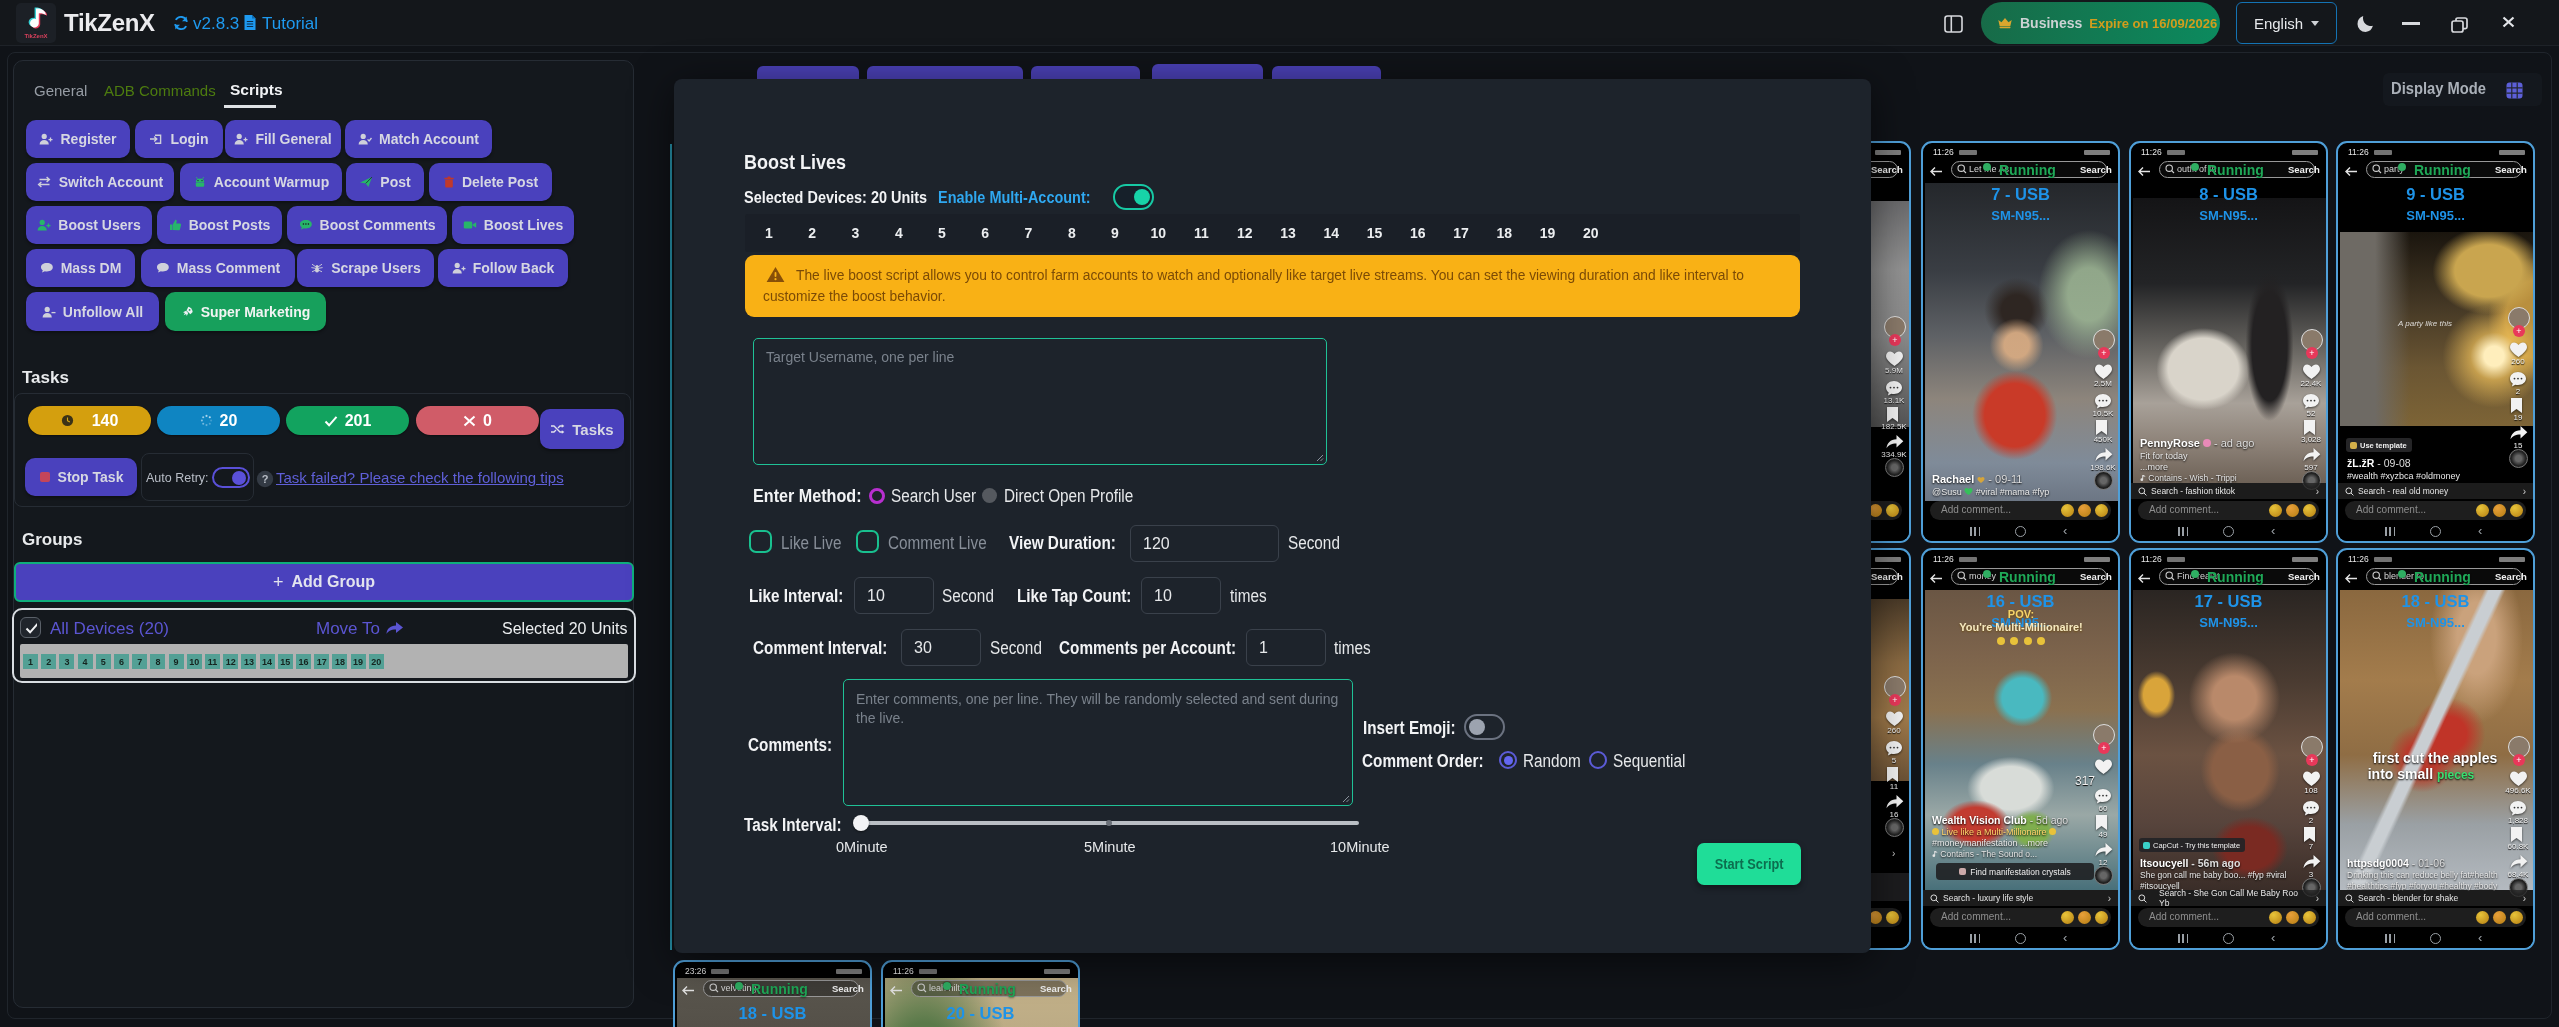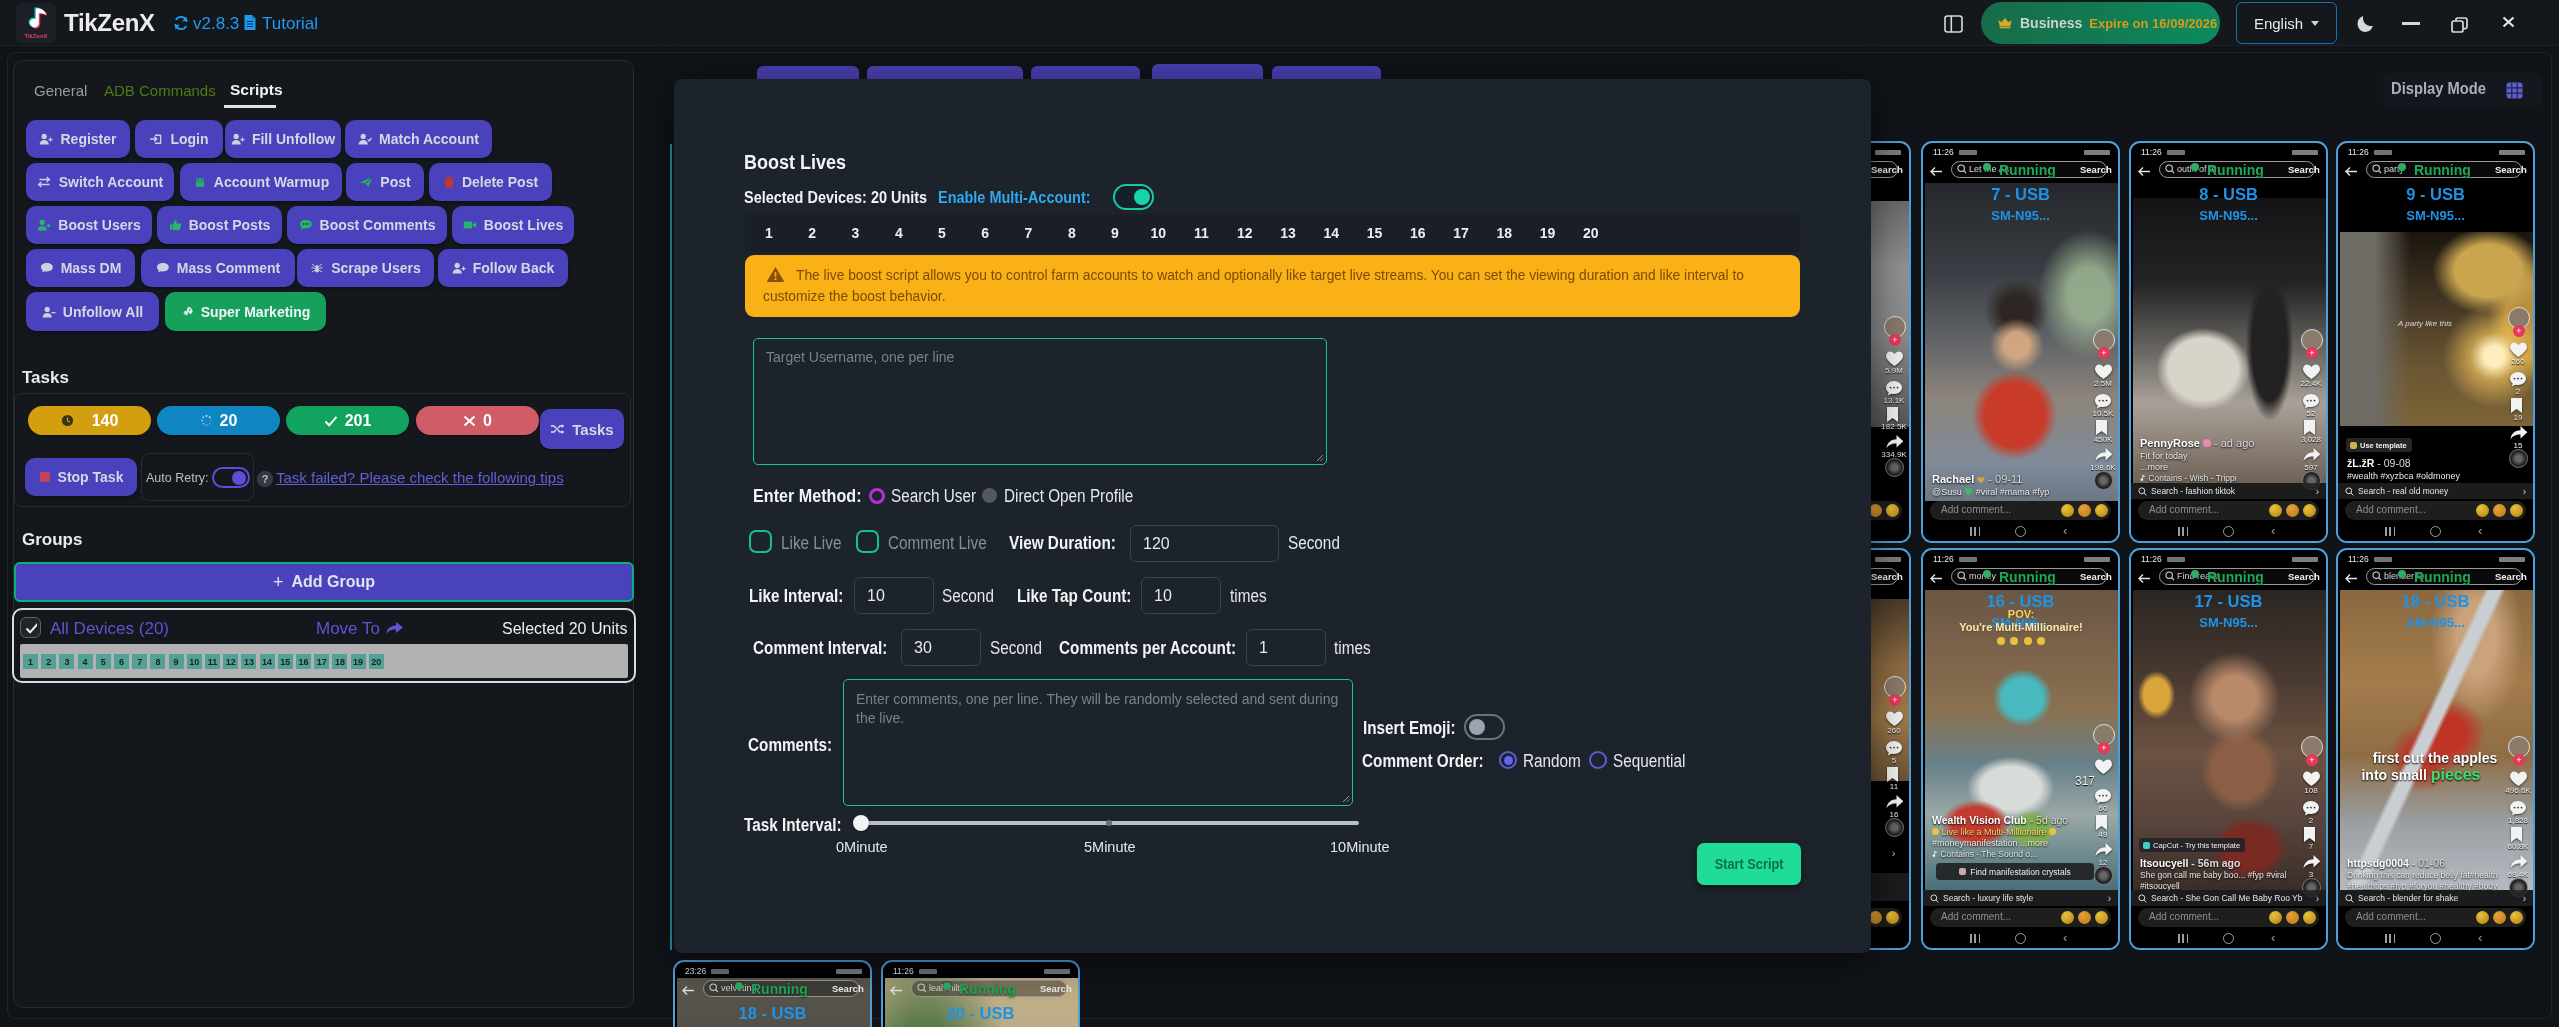--- a/index.html
+++ b/index.html
@@ -96,21 +96,21 @@
       <path d="M1 6h6.4M5.2 3.6L7.8 6l-2.6 2.4" stroke="#cfd0da" stroke-width="1.4" fill="none"></path>
     </svg>
     <span>Login</span>
   </div>
 <div class="abs purple" style="left:225px;top:120px;width:116px;height:38px;background:#4a41bd;color:#d6d7e2;font-size:14px">
     <svg class="ic" width="14" height="12" viewBox="0 0 14 12">
       <circle cx="5.2" cy="3.4" r="2.6" fill="#cfd0da"></circle>
       <path d="M0.6 11.4c0-2.6 2.1-4.3 4.6-4.3s4.6 1.7 4.6 4.3z" fill="#cfd0da"></path>
       <path d="M11.5 4.6v4M9.5 6.6h4" stroke="#cfd0da" stroke-width="1.3"></path>
     </svg>
-    <span>Fill Unfollow</span>
+    <span>Fill General</span>
   </div>
 <div class="abs purple" style="left:345px;top:120px;width:147px;height:38px;background:#4a41bd;color:#d6d7e2;font-size:14px">
     <svg class="ic" width="14" height="12" viewBox="0 0 14 12">
       <circle cx="5.2" cy="3.4" r="2.6" fill="#cfd0da"></circle>
       <path d="M0.6 11.4c0-2.6 2.1-4.3 4.6-4.3s4.6 1.7 4.6 4.3z" fill="#cfd0da"></path>
       <path d="M9.6 6.4l1.5 1.6 2.4-3" stroke="#cfd0da" stroke-width="1.3" fill="none"></path>
     </svg>
     <span>Match Account</span>
   </div>
 <div class="abs purple" style="left:26px;top:163px;width:148px;height:38px;background:#4a41bd;color:#d6d7e2;font-size:14px">
@@ -709,21 +709,21 @@
     </div>
     <div class="abs" style="left:160px;top:320px;width:40px;text-align:center;font-size:8px;color:#f0f0f0;text-shadow:0 1px 1px #000">3</div>
     <div class="abs" style="left:171px;top:328px;width:19px;height:19px;border-radius:50%;background:radial-gradient(circle at 50% 50%,#666 25%,#222 60%);border:1px solid #777"></div>
     <div class="abs" style="left:8px;top:288px;width:106px;height:14px;background:rgba(35,35,38,.92);border-radius:3px;display:flex;align-items:center;gap:3px;padding:0 4px">
       <i style="width:7px;height:7px;background:#3ad0c8;border-radius:2px"></i>
       <span style="font-size:7.5px;color:#f0f0f0">CapCut - Try this template</span>
     </div>
     <div class="abs b" style="left:9px;top:307px;font-size:10.5px;color:#fff;text-shadow:0 1px 2px #000">Itsoucyell <span style="font-weight:bold;color:#ddd">- 56m ago</span></div>
     <div class="abs" style="left:9px;top:320px;font-size:8.5px;color:#e9e9e9;text-shadow:0 1px 2px #000">She gon call me baby boo... #fyp #viral</div>
     <div class="abs" style="left:9px;top:331px;font-size:8.5px;color:#e9e9e9;text-shadow:0 1px 2px #000">#itsoucyell</div>
-    <div class="abs" style="left:0;top:340px;width:195px;height:16px;background:rgba(35,35,35,.8);display:flex;align-items:center;padding:0 7px;gap:4px">
+    <div class="abs" style="left:0;top:340px;width:195px;height:16px;background:rgba(35,35,35,.8);display:flex;align-items:center;padding:0 7px;gap:12px">
       <svg class="ic" width="9" height="9" viewBox="0 0 9 9">
         <circle cx="3.8" cy="3.8" r="2.9" stroke="#ddd" stroke-width="1" fill="none"></circle>
         <path d="M6 6l2.4 2.4" stroke="#ddd" stroke-width="1"></path>
       </svg>
       <span style="font-size:8.5px;color:#e8e8e8">Search - She Gon Call Me Baby Roo Yb</span>
       <span style="margin-left:auto;color:#ccc;font-size:10px">›</span>
     </div>
     <div class="abs" style="left:7px;top:358px;width:181px;height:19px;background:#1e1e1e;border-radius:11px"></div>
     <div class="abs" style="left:18px;top:361px;font-size:10px;color:#8e8e8e">Add comment...</div>
     <div class="abs" style="left:138px;top:361px;width:13px;height:13px;border-radius:50%;background:radial-gradient(circle at 35% 30%,#e8c43a,#b57e12)"></div>
@@ -788,21 +788,21 @@
       <svg class="ic" width="19" height="16" viewBox="0 0 19 16">
         <path d="M11.5 1l6.8 6.2-6.8 6.2V9.6C6.3 9.6 3.4 11.5 1.5 14.3 2 9.1 5.3 5.6 11.5 5.3z" fill="#f2f2f2"></path>
       </svg>
     </div>
     <div class="abs" style="left:160px;top:320px;width:40px;text-align:center;font-size:8px;color:#f0f0f0;text-shadow:0 1px 1px #000">68.4K</div>
     <div class="abs" style="left:171px;top:328px;width:19px;height:19px;border-radius:50%;background:radial-gradient(circle at 50% 50%,#666 25%,#222 60%);border:1px solid #777"></div>
     <div class="abs b" style="left:9px;top:307px;font-size:10.5px;color:#fff;text-shadow:0 1px 2px #000">httpsdg0004 <span style="font-weight:normal;color:#ddd">- 01-06</span></div>
     <div class="abs" style="left:9px;top:320px;font-size:8.5px;color:#e9e9e9;text-shadow:0 1px 2px #000">Drinking this can reduce belly fat#health</div>
     <div class="abs" style="left:9px;top:331px;font-size:8.5px;color:#e9e9e9;text-shadow:0 1px 2px #000">#healthtips #fyp #foryou #healthy #body</div>
     <div class="abs b" style="left:8px;top:200px;width:178px;text-align:center;font-size:14px;color:#fff;text-shadow:0 1px 2px #000">first cut the apples</div>
-    <div class="abs b" style="left:8px;top:216px;width:150px;text-align:center;font-size:14px;color:#fff;text-shadow:0 1px 2px #000">into small <span style="color:#3adf70;font-size:16px">pieces</span></div>
+    <div class="abs b" style="left:8px;top:216px;width:150px;text-align:center;font-size:14px;color:#fff;text-shadow:0 1px 2px #000">into small <span style="color:#3adf70;font-size:12px">pieces</span></div>
     <div class="abs" style="left:0;top:340px;width:195px;height:16px;background:rgba(35,35,35,.8);display:flex;align-items:center;padding:0 7px;gap:4px">
       <svg class="ic" width="9" height="9" viewBox="0 0 9 9">
         <circle cx="3.8" cy="3.8" r="2.9" stroke="#ddd" stroke-width="1" fill="none"></circle>
         <path d="M6 6l2.4 2.4" stroke="#ddd" stroke-width="1"></path>
       </svg>
       <span style="font-size:8.5px;color:#e8e8e8">Search - blender for shake</span>
       <span style="margin-left:auto;color:#ccc;font-size:10px">›</span>
     </div>
     <div class="abs" style="left:7px;top:358px;width:181px;height:19px;background:#1e1e1e;border-radius:11px"></div>
     <div class="abs" style="left:18px;top:361px;font-size:10px;color:#8e8e8e">Add comment...</div>

